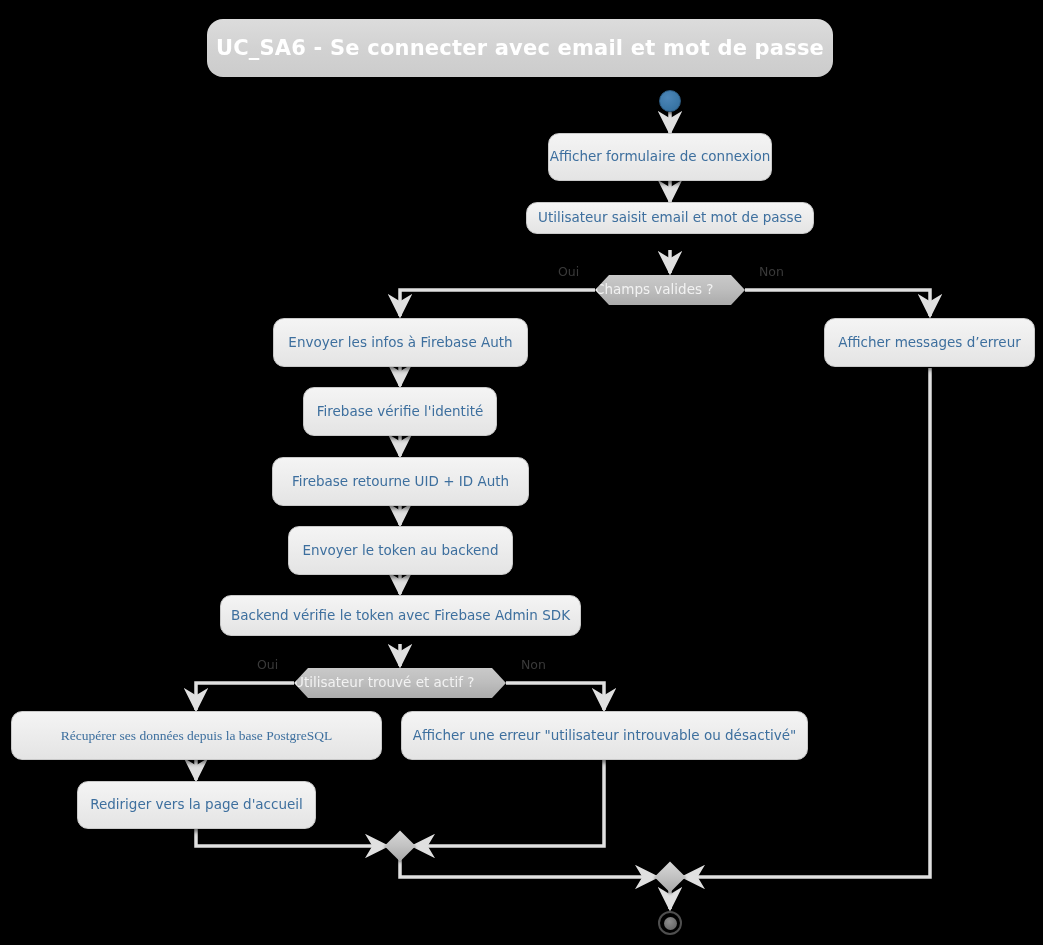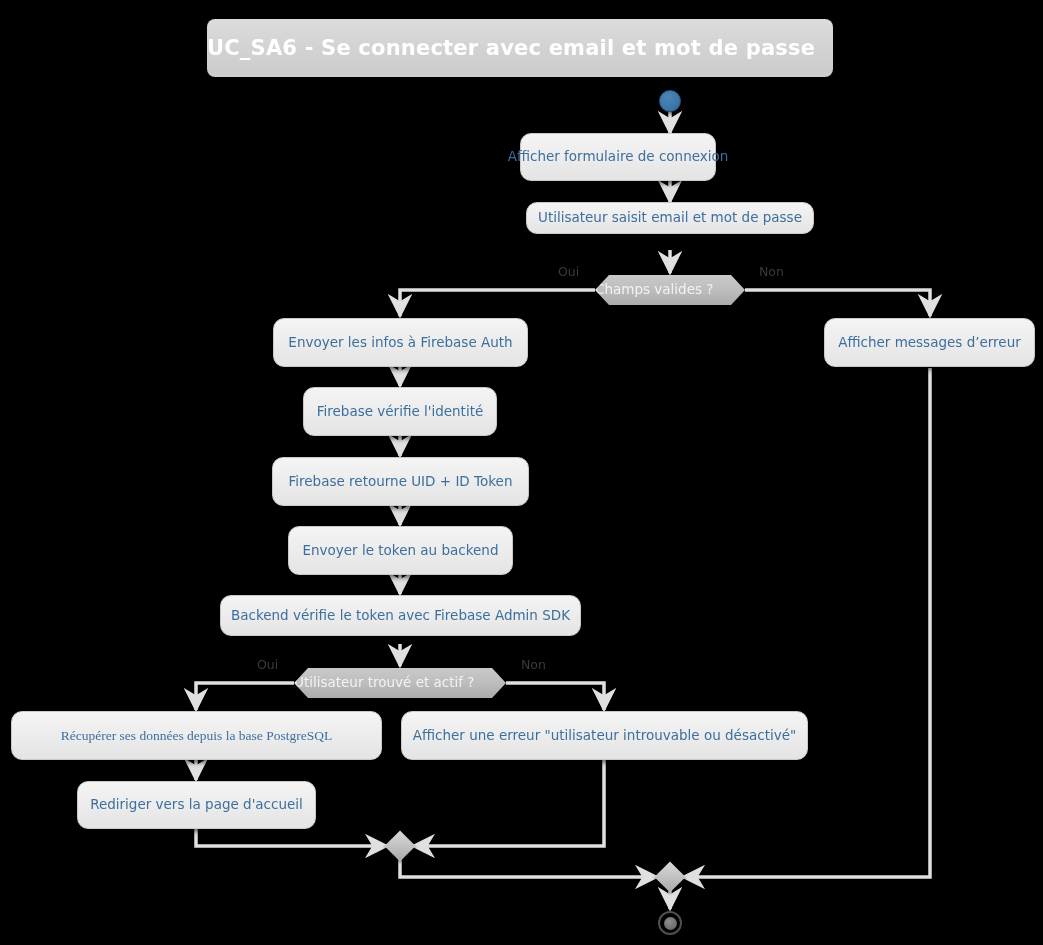--- a/index.html
+++ b/index.html
@@ -23,25 +23,26 @@
     pointer-events: none;
   }
 
   
   .title-banner {
     position: absolute;
     left: 207px;
     top: 19px;
     width: 626px;
     height: 58px;
-    border-radius: 8px;
+    border-radius: 16px;
     background: linear-gradient(180deg, #dcdcdc 0%, #d2d2d2 52%, #cccccc 100%);
     box-shadow: 2px 3px 4px rgba(0,0,0,0.55);
     display: flex;
     align-items: center;
+    justify-content: center;
     box-sizing: border-box;
   }
   .title-banner .title-text {
     color: #ffffff;
     font-size: 21px;
     font-weight: bold;
     letter-spacing: 0.2px;
     white-space: nowrap;
   }
 
@@ -184,38 +185,38 @@
       <path d="M 670,889 L 670,909" marker-end="url(#arrow)"></path>
     </g>
   </svg>
 
   <div class="title-banner">
     <span class="title-text">UC_SA6 - Se connecter avec email et mot de passe</span>
   </div>
 
   <div class="start-node" style="left:659px; top:90px;"></div>
 
-  <div class="activity" style="left:520px; top:133px; width:196px; height:48px;">
+  <div class="activity" style="left:548px; top:133px; width:224px; height:48px;">
     <span class="label">Afficher formulaire de connexion</span>
   </div>
 
   <div class="activity" style="left:526px; top:202px; width:288px; height:32px;">
     <span class="label">Utilisateur saisit email et mot de passe</span>
   </div>
 
   <div class="activity" style="left:273px; top:318px; width:255px; height:49px;">
     <span class="label">Envoyer les infos à Firebase Auth</span>
   </div>
 
   <div class="activity" style="left:303px; top:387px; width:194px; height:49px;">
     <span class="label">Firebase vérifie l'identité</span>
   </div>
 
   <div class="activity" style="left:272px; top:457px; width:257px; height:49px;">
-    <span class="label">Firebase retourne UID + ID Token</span>
+    <span class="label">Firebase retourne UID + ID Auth</span>
   </div>
 
   <div class="activity" style="left:288px; top:526px; width:225px; height:49px;">
     <span class="label">Envoyer le token au backend</span>
   </div>
 
   <div class="activity" style="left:220px; top:595px; width:361px; height:41px;">
     <span class="label">Backend vérifie le token avec Firebase Admin SDK</span>
   </div>
 

